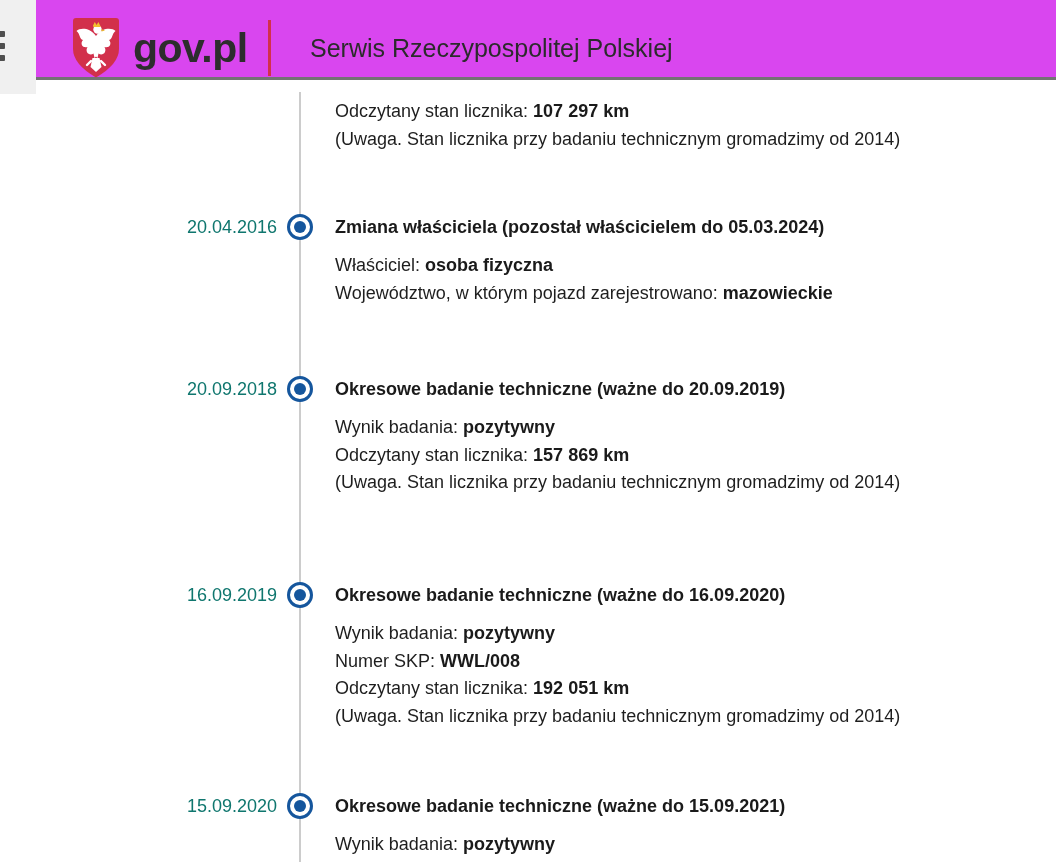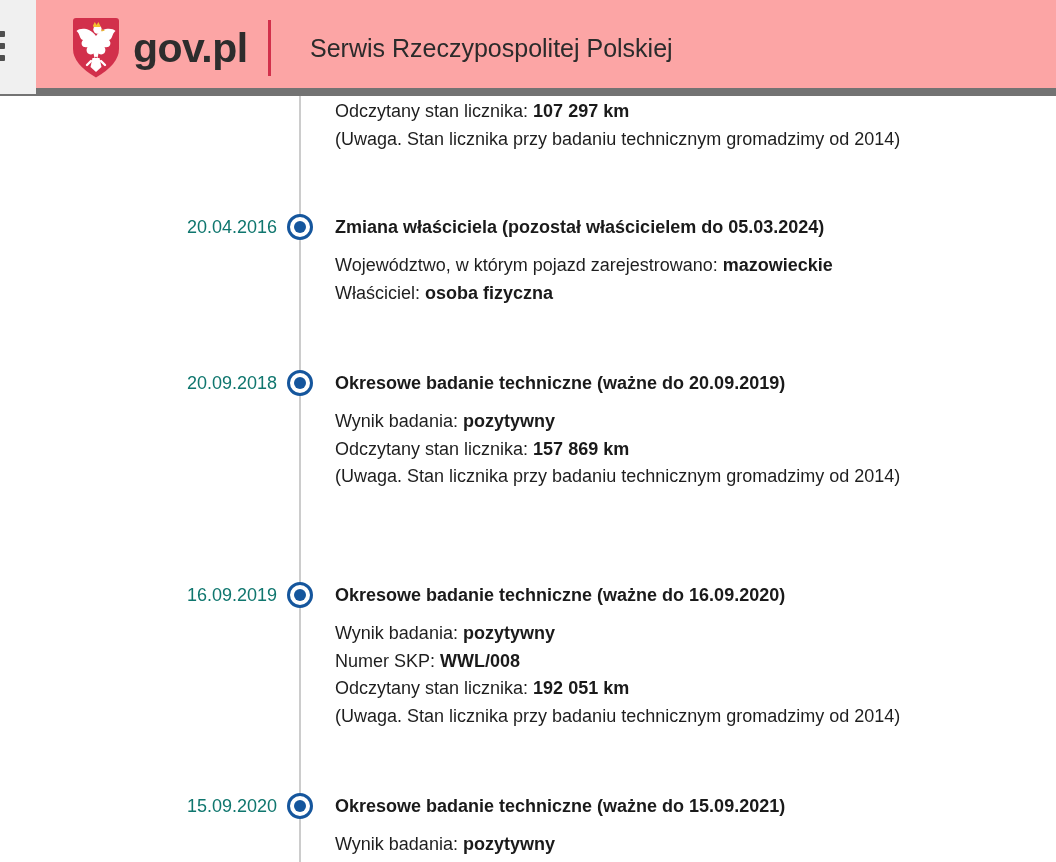--- a/index.html
+++ b/index.html
@@ -7,22 +7,22 @@
     --red:#d2304b;
     --text:#1e1e1e;
     --line:#cccccc;
   }
   *{box-sizing:border-box;margin:0;padding:0;}
   html,body{width:1056px;height:862px;overflow:hidden;background:#fff;
     font-family:"Liberation Sans","DejaVu Sans",sans-serif;color:var(--text);}
   .page{position:relative;width:1056px;height:862px;background:#fff;}
 
   
-  .header{position:absolute;top:0;left:0;width:1056px;height:96px;background:#fca5a5;
-    border-bottom:8px solid #737373;z-index:5;}
+  .header{position:absolute;top:0;left:0;width:1056px;height:80px;background:#d946ef;
+    border-bottom:3px solid #737373;z-index:5;}
   .side-strip{position:absolute;left:0;top:0;width:36px;height:94px;background:#f0f0f0;}
   .side-strip .dash{position:absolute;left:0;width:5px;height:6px;background:#4f4f4f;border-radius:0 1px 1px 0;}
   .side-strip .dash:nth-child(1){top:31px;}
   .side-strip .dash:nth-child(2){top:43px;}
   .side-strip .dash:nth-child(3){top:55px;}
 
   .logo{position:absolute;left:72px;top:17px;display:flex;align-items:center;gap:13px;
     text-decoration:none;color:#2d2d2d;}
   .logo svg{display:block;}
   .logo .logo-text{font-size:41px;font-weight:bold;letter-spacing:-0.5px;line-height:62px;}
@@ -31,21 +31,21 @@
   .tagline{position:absolute;left:310px;top:0;height:96px;display:flex;align-items:center;
     font-size:25px;color:#2b2b2b;}
 
   
   .timeline{position:absolute;top:98px;left:0;width:1056px;height:764px;z-index:1;}
   .tl-line{position:absolute;left:299px;top:-6px;width:2px;height:770px;background:var(--line);}
 
   .entry{position:absolute;left:0;right:0;}
   .e0{top:0;}
   .e1{top:115px;}
-  .e2{top:271px;}
+  .e2{top:277px;}
   .e3{top:483px;}
   .e4{top:694px;}
 
   .date{position:absolute;left:0;top:0;width:277px;text-align:right;
     font-size:18px;line-height:28px;color:#0f766e;}
   .marker{position:absolute;left:287px;top:1px;width:26px;height:26px;border-radius:50%;
     border:3.5px solid var(--blue);background:#fff;display:flex;align-items:center;justify-content:center;}
   .marker .dot{width:12px;height:12px;border-radius:50%;background:var(--blue);}
 
   .content{margin-left:335px;padding-right:72px;}
@@ -72,22 +72,22 @@
     </div>
   </section>
       <section class="entry e1">
     <div class="date">20.04.2016</div>
     <div class="marker">
           <span class="dot"></span>
         </div>
     <div class="content">
       <h3 class="title">Zmiana właściciela (pozostał właścicielem do 05.03.2024)</h3>
       <div class="lines">
+            <p class="line"><span>Właściciel: </span><b>osoba fizyczna</b></p>
             <p class="line"><span>Województwo, w którym pojazd zarejestrowano: </span><b>mazowieckie</b></p>
-            <p class="line"><span>Właściciel: </span><b>osoba fizyczna</b></p>
           </div>
     </div>
   </section>
       <section class="entry e2">
     <div class="date">20.09.2018</div>
     <div class="marker">
           <span class="dot"></span>
         </div>
     <div class="content">
       <h3 class="title">Okresowe badanie techniczne (ważne do 20.09.2019)</h3>

